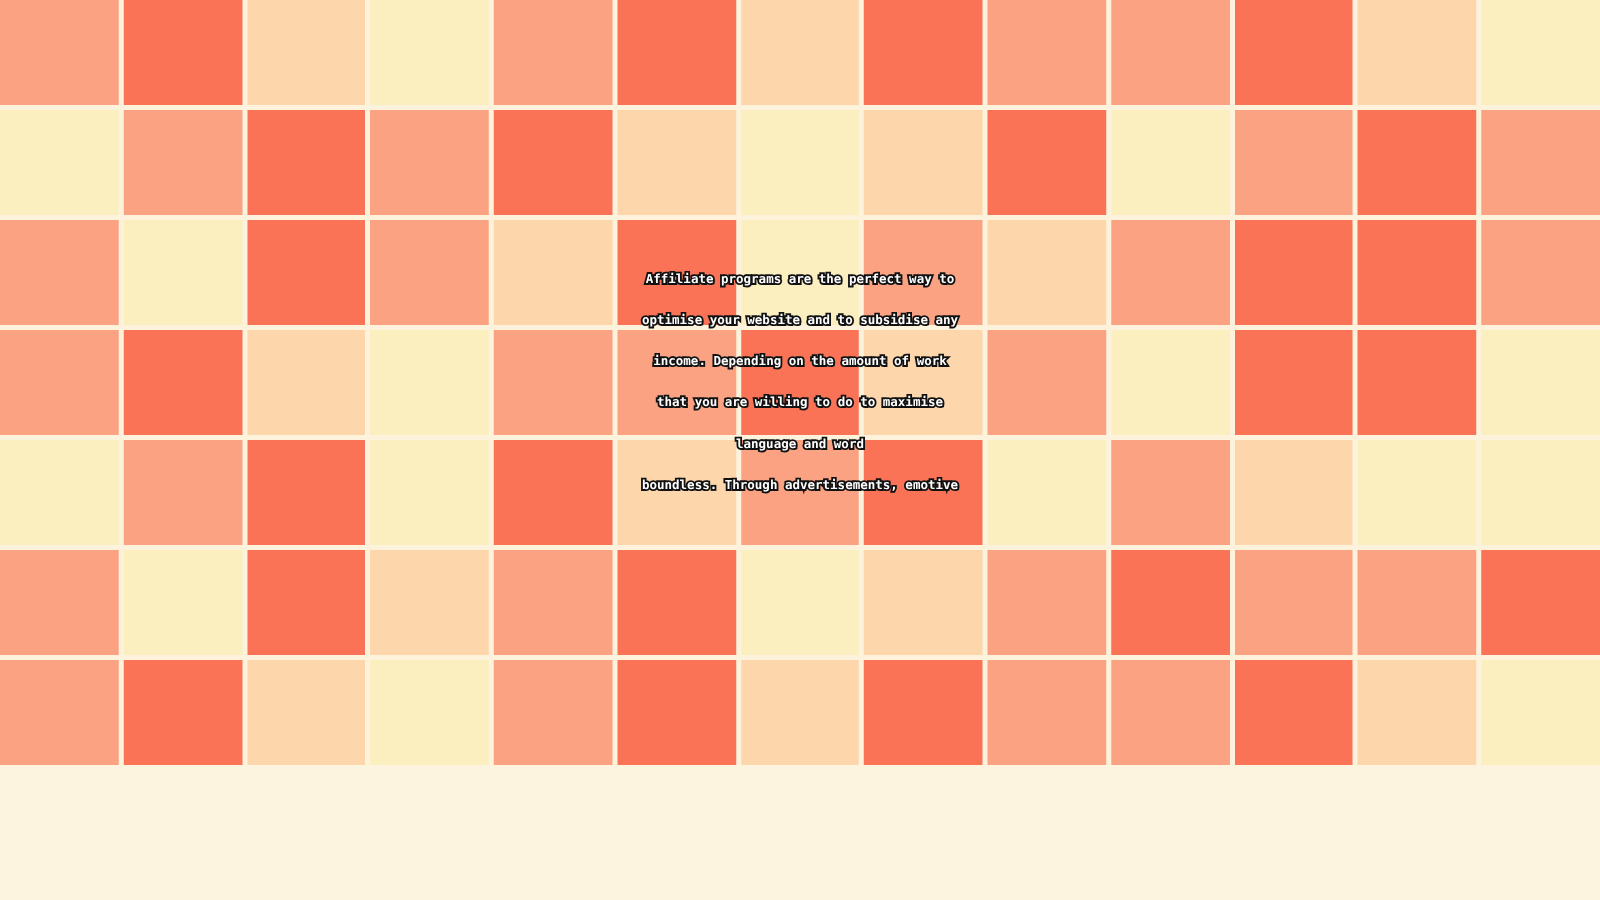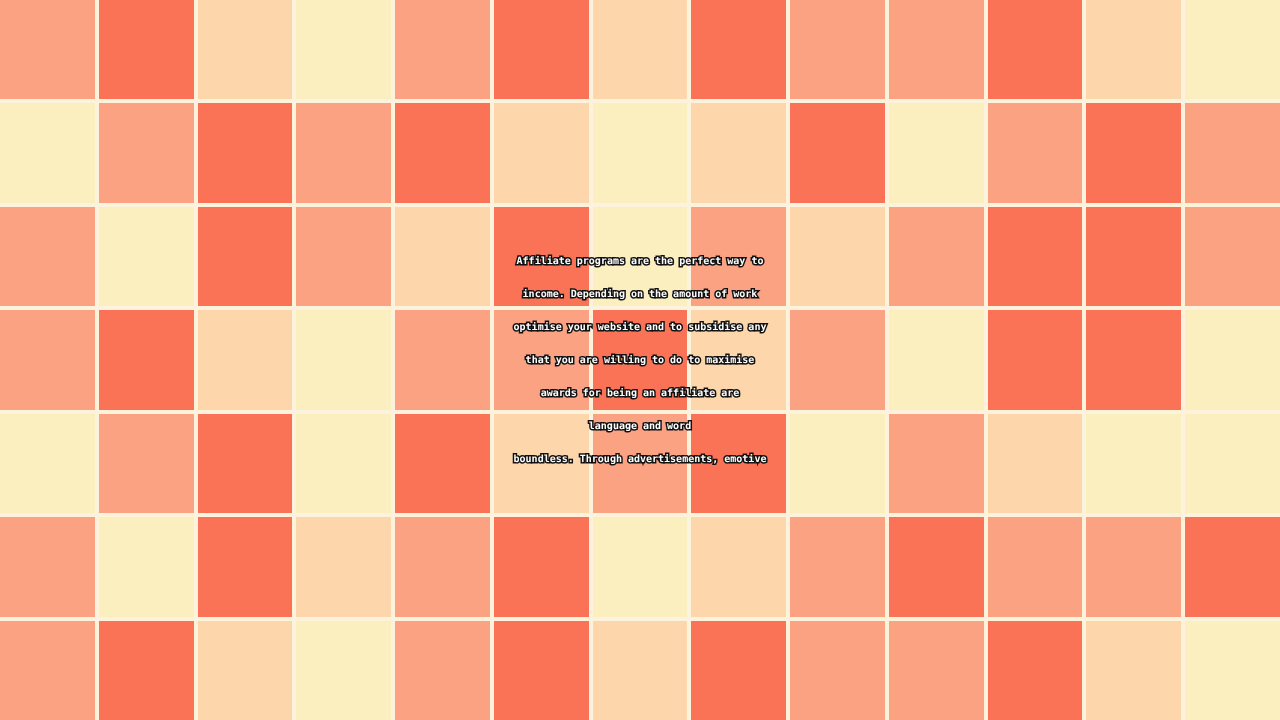--- a/index.html
+++ b/index.html
@@ -3,21 +3,21 @@
 <meta charset="utf-8">
 <style>
   html, body {
     margin: 0;
     padding: 0;
     background: #fdf4e0;
   }
   #stage {
     position: relative;
     width: 1280px;
-    height: 720px;
+    height: 612px;
     overflow: hidden;
     background: #fdf3dd;
   }
   #tile-grid {
     position: absolute;
     inset: 0;
     display: grid;
     grid-template-columns: repeat(13, 1fr);
     grid-template-rows: repeat(7, 1fr);
     gap: 4px 4px;
@@ -154,22 +154,21 @@
       <div class="tile" style="background: rgb(251, 162, 131);"></div>
       <div class="tile" style="background: rgb(251, 162, 131);"></div>
       <div class="tile" style="background: rgb(251, 115, 87);"></div>
       <div class="tile" style="background: rgb(253, 215, 171);"></div>
       <div class="tile" style="background: rgb(251, 239, 192);"></div>
     </div>
 
   <div id="text-overlay">
     <div id="text-block" style="font-size: 10px; line-height: 11px;">
       <span class="text-line">Affiliate programs are the perfect way to</span>
+      <span class="text-line">optimise your website and to subsidise any</span>
       <span class="text-line">income. Depending on the amount of work</span>
-      <span class="text-line">optimise your website and to subsidise any</span>
       <span class="text-line">that you are willing to do to maximise</span>
-      <span class="text-line">awards for being an affiliate are</span>
       <span class="text-line">language and word</span>
       <span class="text-line">boundless. Through advertisements, emotive</span>
     </div>
   </div>
 
 </div>
 
 </body></html>

